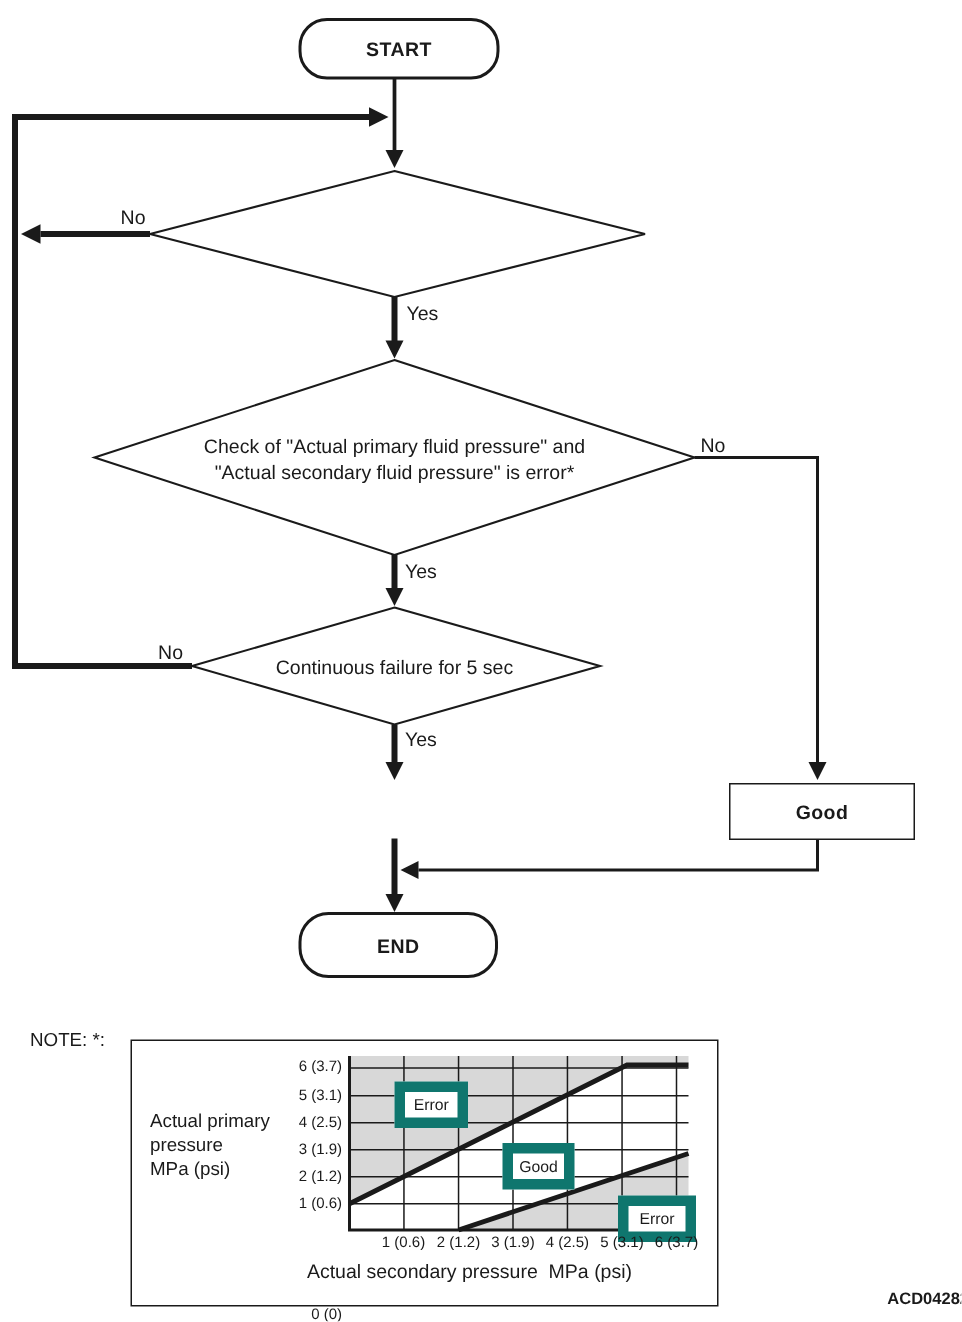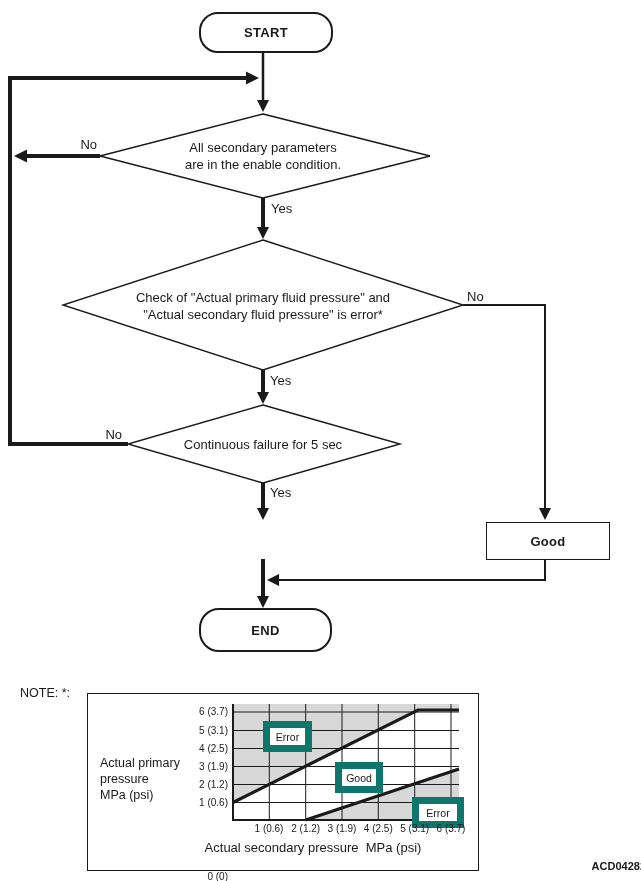--- a/index.html
+++ b/index.html
@@ -65,24 +65,20 @@
     <polygon points="257,596 269,596 263,608" fill="#1a1a1a"></polygon>
 
     <path d="M545,558 V580 H279" stroke="#1a1a1a" stroke-width="2" fill="none"></path>
     <polygon points="279,574 279,586 267,580" fill="#1a1a1a"></polygon>
   </svg>
 
   <div class="node" style="left:199px;top:12px;width:130px;height:37px;border-radius:19px;">
     <span>START</span>
   </div>
 
-  <div class="dtext" style="left:123px;top:139px;width:280px;">
-    <div>All secondary parameters</div>
-    <div>are in the enable condition.</div>
-  </div>
 
   <div class="dtext" style="left:78px;top:289px;width:370px;">
     <div>Check of "Actual primary fluid pressure" and</div>
     <div>"Actual secondary fluid pressure" is error*</div>
   </div>
 
   <div class="dtext" style="left:133px;top:436px;width:260px;">Continuous failure for 5 sec</div>
 
   <div class="branch" style="left:67px;top:137px;width:30px;text-align:right;">No</div>
   <div class="branch" style="left:271px;top:201px;">Yes</div>
@@ -132,21 +128,21 @@
     <div class="tick tick-r" style="left:102px;top:102.5px;width:38px;">1 (0.6)</div>
 
     <div class="tick tick-r" style="left:102px;top:129px;width:38px;margin-top:48px;">0 (0)</div>
     <div class="tick tick-c" style="left:161px;top:129px;width:40px;">1 (0.6)</div>
     <div class="tick tick-c" style="left:197.7px;top:129px;width:40px;">2 (1.2)</div>
     <div class="tick tick-c" style="left:234px;top:129px;width:40px;">3 (1.9)</div>
     <div class="tick tick-c" style="left:270.3px;top:129px;width:40px;">4 (2.5)</div>
     <div class="tick tick-c" style="left:306.7px;top:129px;width:40px;">5 (3.1)</div>
     <div class="tick tick-c" style="left:343px;top:129px;width:40px;">6 (3.7)</div>
 
-    <div class="ylab" style="left:12px;top:45px;margin-top:16px;">
+    <div class="ylab" style="left:12px;top:45px;">
       <div>Actual primary</div>
       <div>pressure</div>
       <div>MPa (psi)</div>
     </div>
 
     <div class="xlab" style="left:55px;top:146px;width:340px;">Actual secondary pressure  MPa (psi)</div>
   </div>
 
   <div id="figCode">ACD04282</div>
 

